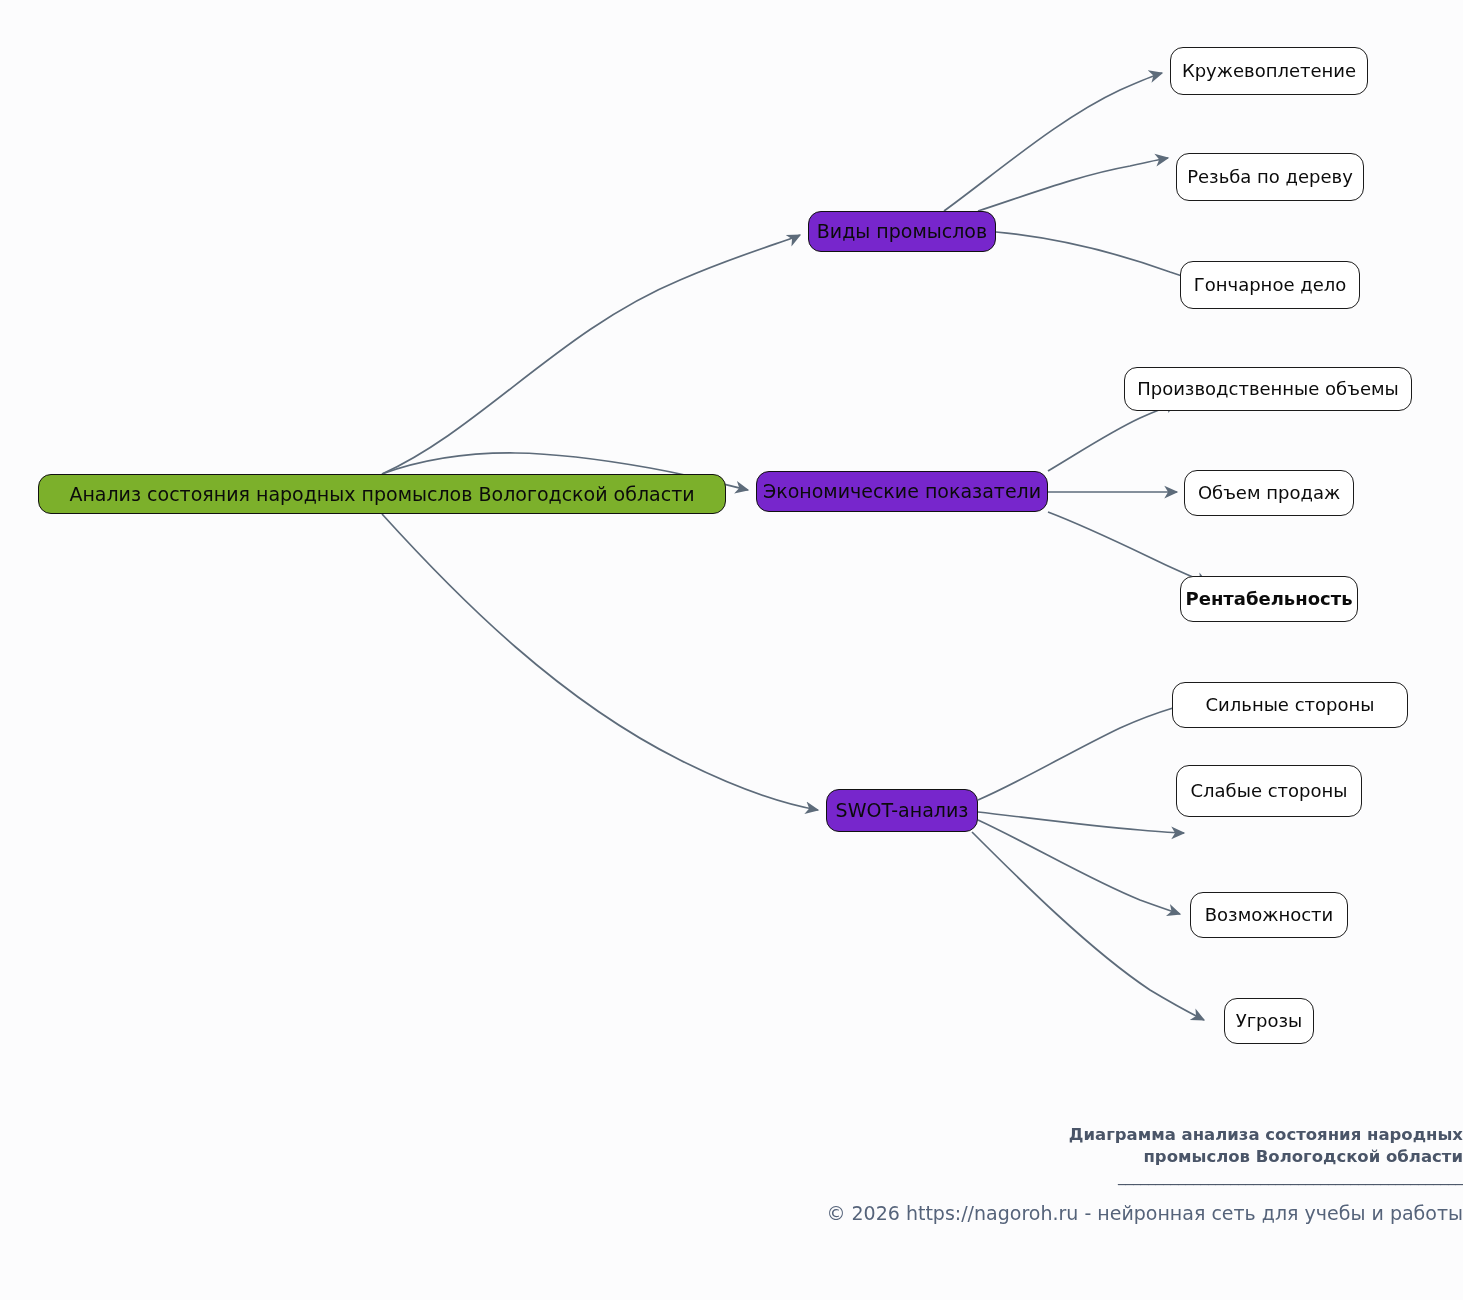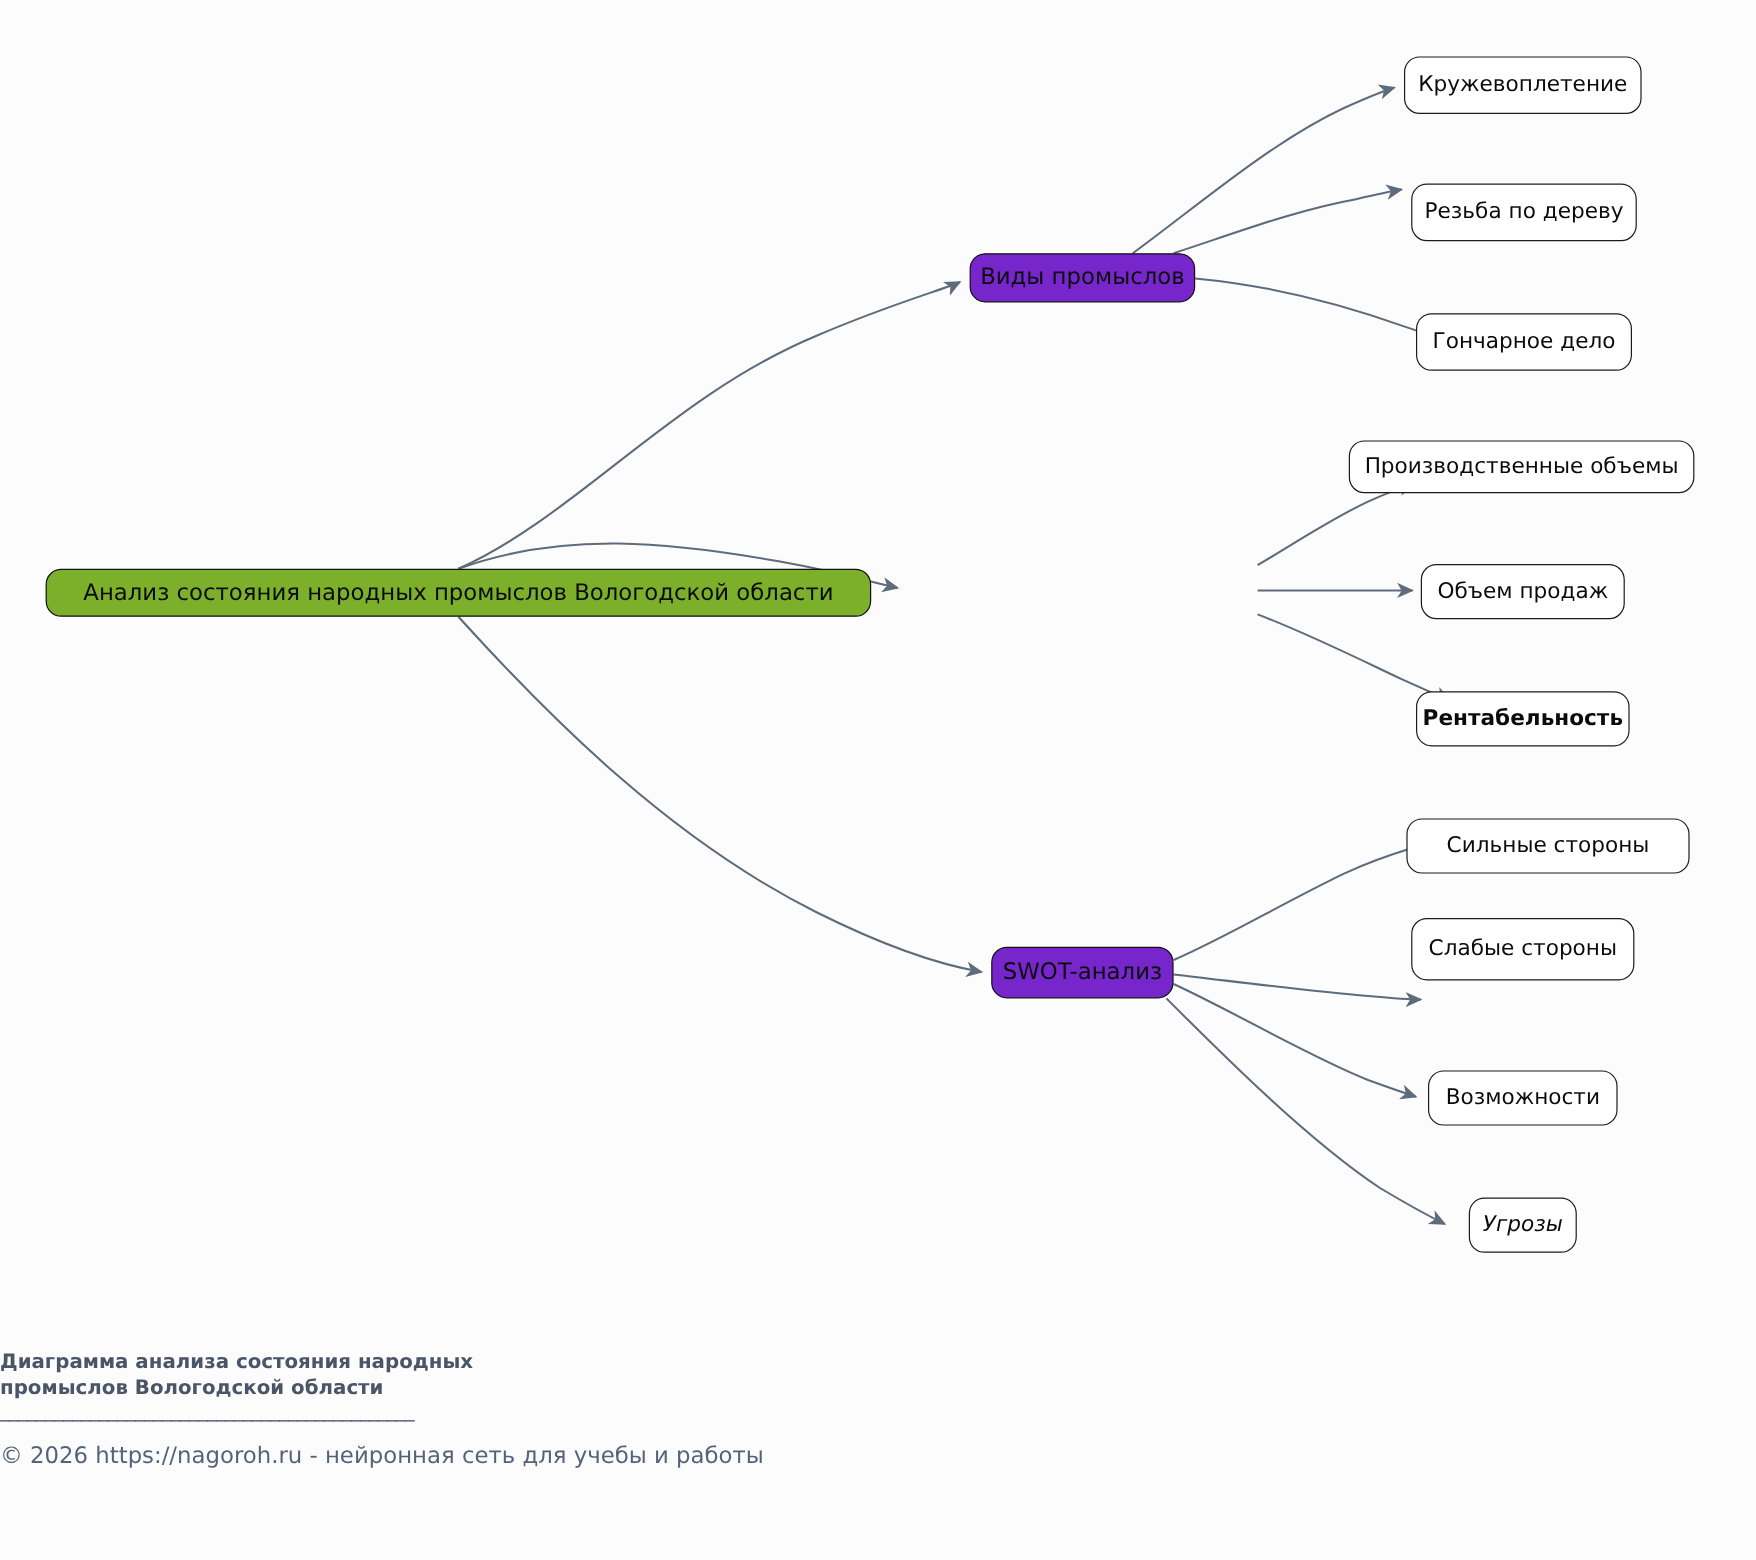--- a/index.html
+++ b/index.html
@@ -53,21 +53,21 @@
     border: 1.6px solid #1b1b1b;
     border-radius: 13px;
     color: #0b0b0b;
     font-size: 18px;
     padding: 0 14px;
   }
   .footer {
     position: absolute;
     left: 0;
     width: 1463px;
-    text-align: left;
+    text-align: right;
   }
   .footer-title {
     top: 1124px;
     font-size: 16.5px;
     font-weight: bold;
     color: #4a5568;
     line-height: 1.35;
   }
   .footer-rule {
     top: 1166px;
@@ -111,29 +111,30 @@
       </g>
   </svg>
 
   <div class="node node-root" style="left: 38px; top: 474px; width: 688px; height: 40px;">Анализ состояния народных промыслов Вологодской области</div>
 
   <div class="node node-branch" style="left: 808px; top: 211px; width: 188px; height: 41px;">Виды промыслов</div>
   <div class="node node-leaf" style="left: 1170px; top: 47px; width: 198px; height: 48px;">Кружевоплетение</div>
   <div class="node node-leaf" style="left: 1176px; top: 153px; width: 188px; height: 48px;">Резьба по дереву</div>
   <div class="node node-leaf" style="left: 1180px; top: 261px; width: 180px; height: 48px;">Гончарное дело</div>
 
+  <div class="node node-branch" style="left: 756px; top: 471px; width: 292px; height: 41px;">Экономические показатели</div>
   <div class="node node-leaf" style="left: 1124px; top: 367px; width: 288px; height: 44px;">Производственные объемы</div>
   <div class="node node-leaf" style="left: 1184px; top: 470px; width: 170px; height: 46px;">Объем продаж</div>
   <div class="node node-leaf" style="left: 1180px; top: 576px; width: 178px; height: 46px; font-weight: bold;">Рентабельность</div>
 
   <div class="node node-branch" style="left: 826px; top: 789px; width: 152px; height: 43px;">SWOT-анализ</div>
   <div class="node node-leaf" style="left: 1172px; top: 682px; width: 236px; height: 46px;">Сильные стороны</div>
   <div class="node node-leaf" style="left: 1176px; top: 765px; width: 186px; height: 52px;">Слабые стороны</div>
   <div class="node node-leaf" style="left: 1190px; top: 892px; width: 158px; height: 46px;">Возможности</div>
-  <div class="node node-leaf" style="left: 1224px; top: 998px; width: 90px; height: 46px; font-style: italic;">Угрозы</div>
+  <div class="node node-leaf" style="left: 1224px; top: 998px; width: 90px; height: 46px;">Угрозы</div>
 
   <div class="footer footer-title">
     <div>Диаграмма анализа состояния народных</div>
     <div>промыслов Вологодской области</div>
   </div>
   <div class="footer footer-rule">______________________________________________</div>
   <div class="footer footer-copy">© 2026 https://nagoroh.ru - нейронная сеть для учебы и работы</div>
 
 </div>
 

